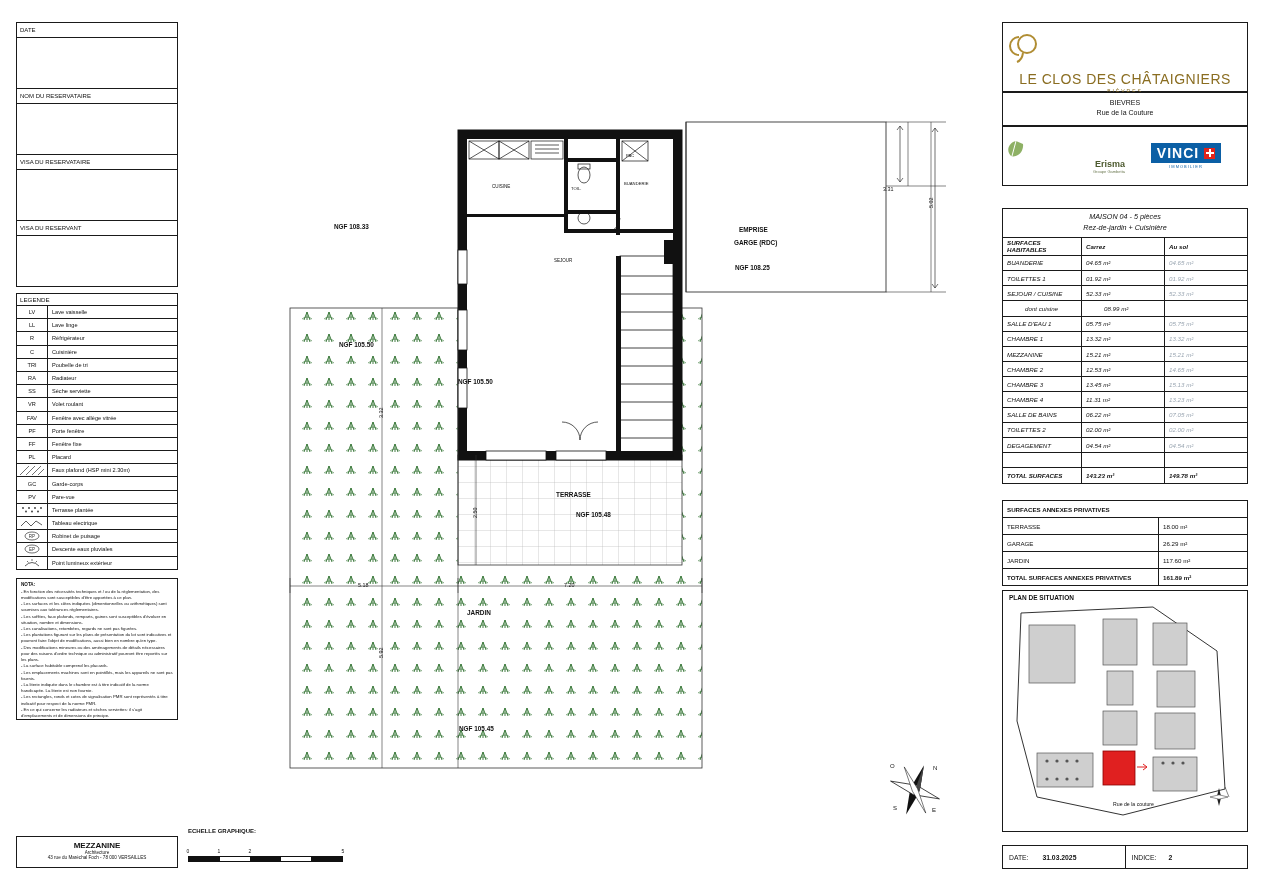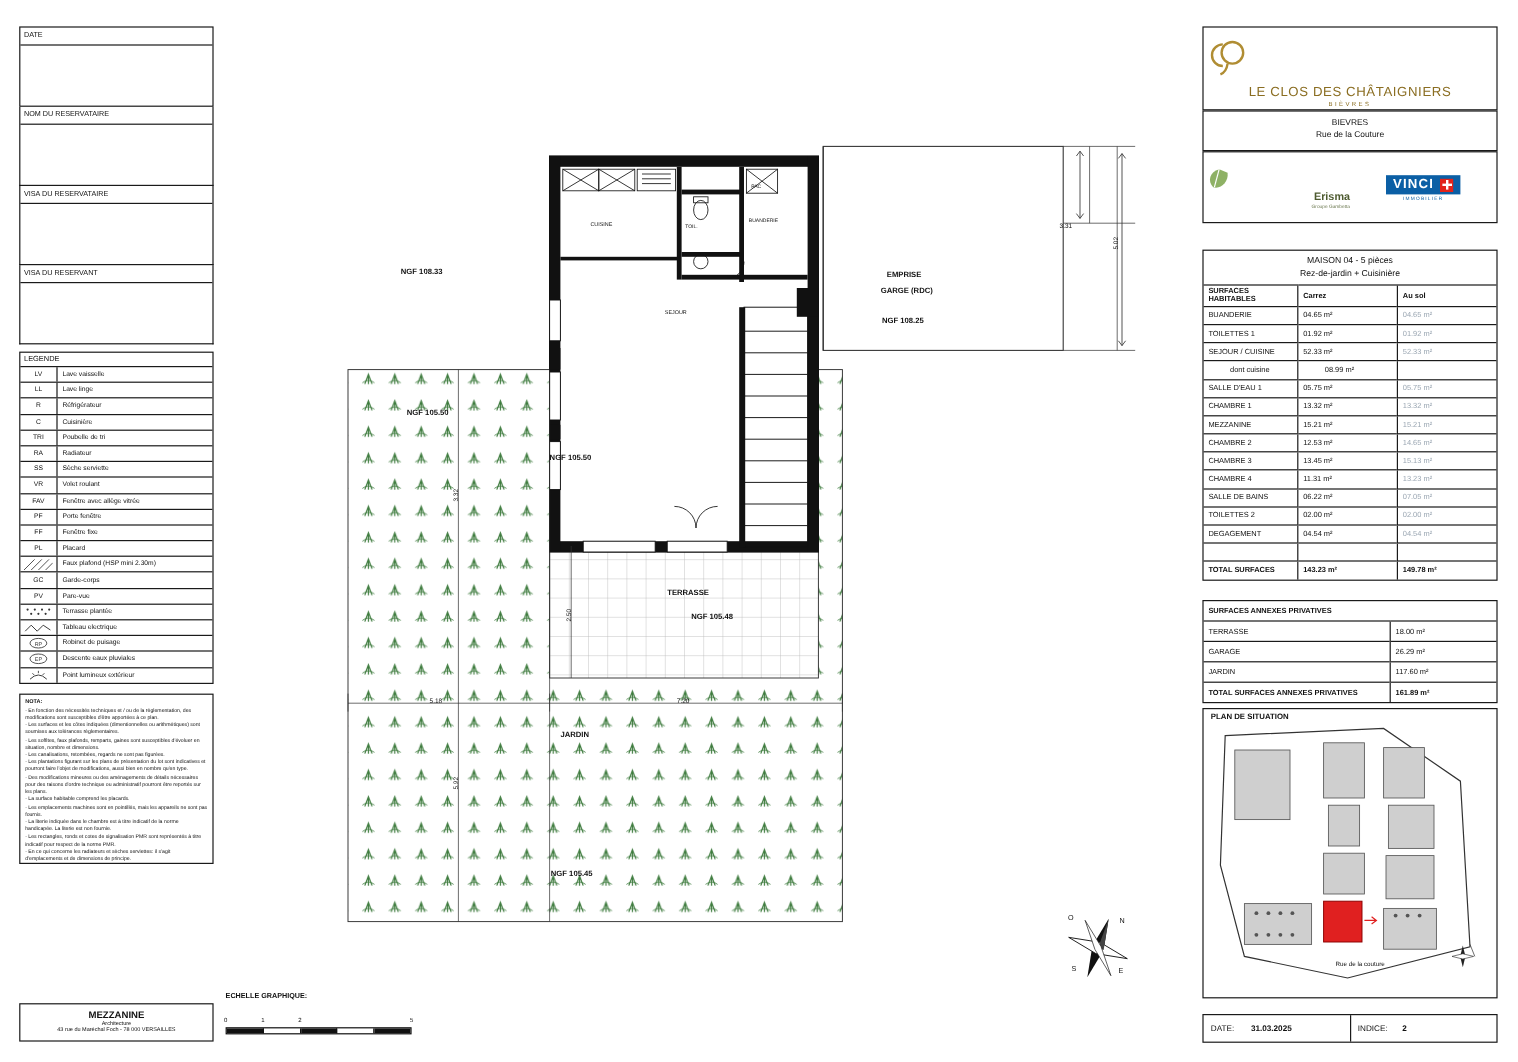--- a/index.html
+++ b/index.html
@@ -38,21 +38,21 @@
   .scbar div:nth-child(odd){background:#111;}
   .scbar div:last-child{border-right:0;}
   .scnums{display:flex;width:159px;font-size:5px;position:relative;height:8px;}
   .scnums span{position:absolute;transform:translateX(-50%);}
 
   
   #logo-box{left:1002px;top:22px;width:246px;height:70px;}
   #addr-box{left:1002px;top:92px;width:246px;height:34px;text-align:center;font-size:7px;line-height:1.45;padding-top:5px;box-sizing:border-box;}
   #brand-box{left:1002px;top:126px;width:246px;height:60px;}
 
-  #surf-box{left:1002px;top:208px;width:246px;}
+  #surf-box{left:1002px;top:208px;width:246px;font-style:italic;}
   .sb-h{text-align:center;font-size:7.2px;line-height:1.5;padding:3px 0;}
   table.surf{border-collapse:collapse;width:100%;font-size:6.2px;}
   table.surf td{border-top:1px solid #1a1a1a;padding:1.6px 4px;height:11px;}
   table.surf td.c2{width:56px;text-align:left;border-left:1px solid #1a1a1a;}
   table.surf td.c3{width:56px;text-align:left;border-left:1px solid #1a1a1a;color:#9aa6b2;}
   table.surf tr.head td{font-weight:bold;border-top:1px solid #1a1a1a;}
   table.surf tr.sub td{padding-left:22px;}
   table.surf tr.total td{font-weight:bold;}
   .spacer td{height:12px;border-top:1px solid #1a1a1a;}
 
@@ -263,42 +263,42 @@
 </div>
 
 <div class="abs bx" id="logo-box">
   <div style="text-align:center;padding-top:8px;">
     <svg width="40" height="36" viewBox="0 0 40 36">
       <path d="M16 6 a9 9 0 1 0 0 18" fill="none" stroke="#b08d33" stroke-width="2"></path>
       <path d="M24 4 a9 9 0 1 1 0 18 a9 9 0 1 1 0 -18" fill="none" stroke="#b08d33" stroke-width="2"></path>
       <path d="M20 22 q-1 7 -6 9" fill="none" stroke="#b08d33" stroke-width="2"></path>
     </svg>
   </div>
-  <div style="text-align:center;font-size:11px;color:#8a6d21;letter-spacing:.5px;margin-top:4px;">LE CLOS DES CHÂTAIGNIERS</div>
+  <div style="text-align:center;font-size:14px;color:#8a6d21;letter-spacing:.5px;margin-top:4px;">LE CLOS DES CHÂTAIGNIERS</div>
   <div style="text-align:center;font-size:5px;color:#8a6d21;letter-spacing:2px;margin-top:1px;">BIÈVRES</div>
 </div>
 
 <div class="abs bx" id="addr-box">
   <div>BIEVRES</div>
   <div>Rue de la Couture</div>
 </div>
 
 <div class="abs bx" id="brand-box">
   <div style="display:flex;height:100%;align-items:center;">
     <div style="flex:1;text-align:right;">
       <svg width="26" height="20" viewBox="0 0 26 20">
         <path d="M13 2 C5 4 3 12 8 17 C14 19 21 13 20 5 Z" fill="#7aa34a" opacity=".85"></path>
         <path d="M13 2 L9 17" stroke="#ffffff" stroke-width="1" fill="none"></path>
       </svg>
       <div style="font-size:9px;color:#4d5a2f;font-weight:bold;">Erisma</div>
       <div style="font-size:4px;color:#6d7a52;">Groupe Gambetta</div>
     </div>
     <div style="flex:1;text-align:center;">
       <div style="display:inline-flex;align-items:center;background:#0b5fa5;color:#fff;padding:2px 6px;">
-        <span style="font-size:11px;font-weight:bold;letter-spacing:1px;">VINCI</span>
+        <span style="font-size:14px;font-weight:bold;letter-spacing:1px;">VINCI</span>
         <span style="display:inline-block;width:11px;height:11px;background:#e2231a;margin-left:5px;position:relative;">
           <span style="position:absolute;left:4.5px;top:1.5px;width:2px;height:8px;background:#fff;"></span>
           <span style="position:absolute;left:1.5px;top:4.5px;width:8px;height:2px;background:#fff;"></span>
         </span>
       </div>
       <div style="font-size:4px;color:#0b5fa5;letter-spacing:1px;margin-top:1px;">IMMOBILIER</div>
     </div>
   </div>
 </div>
 

